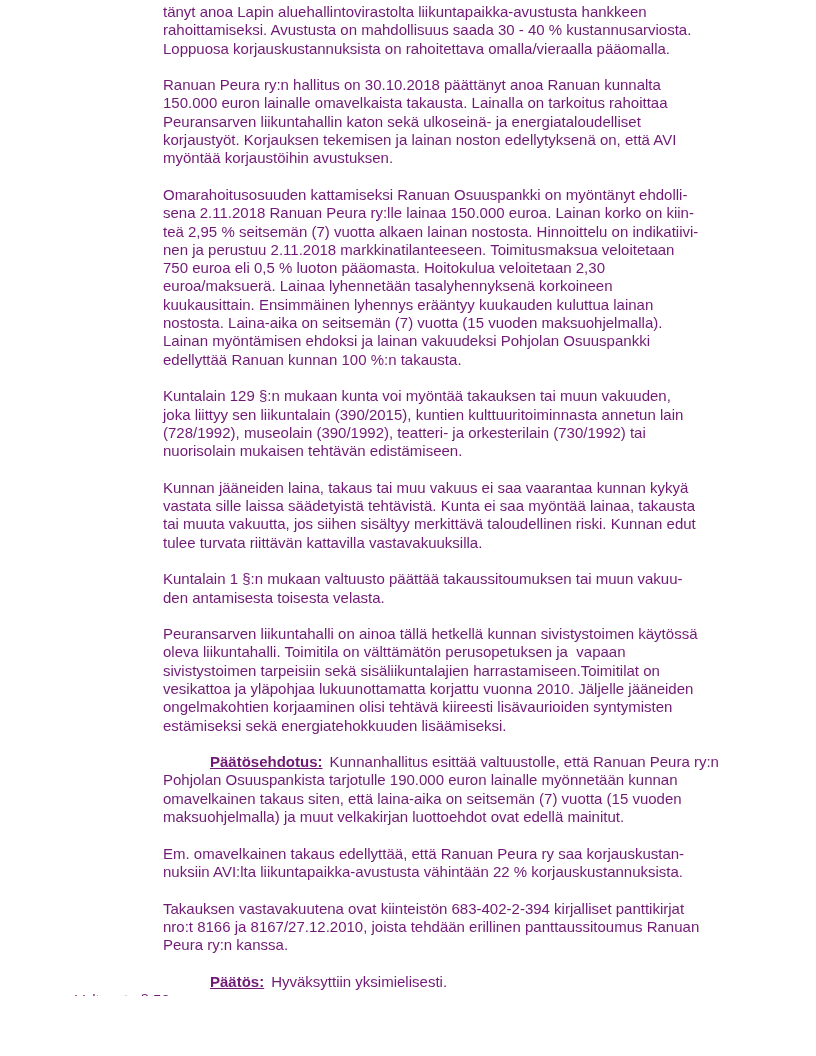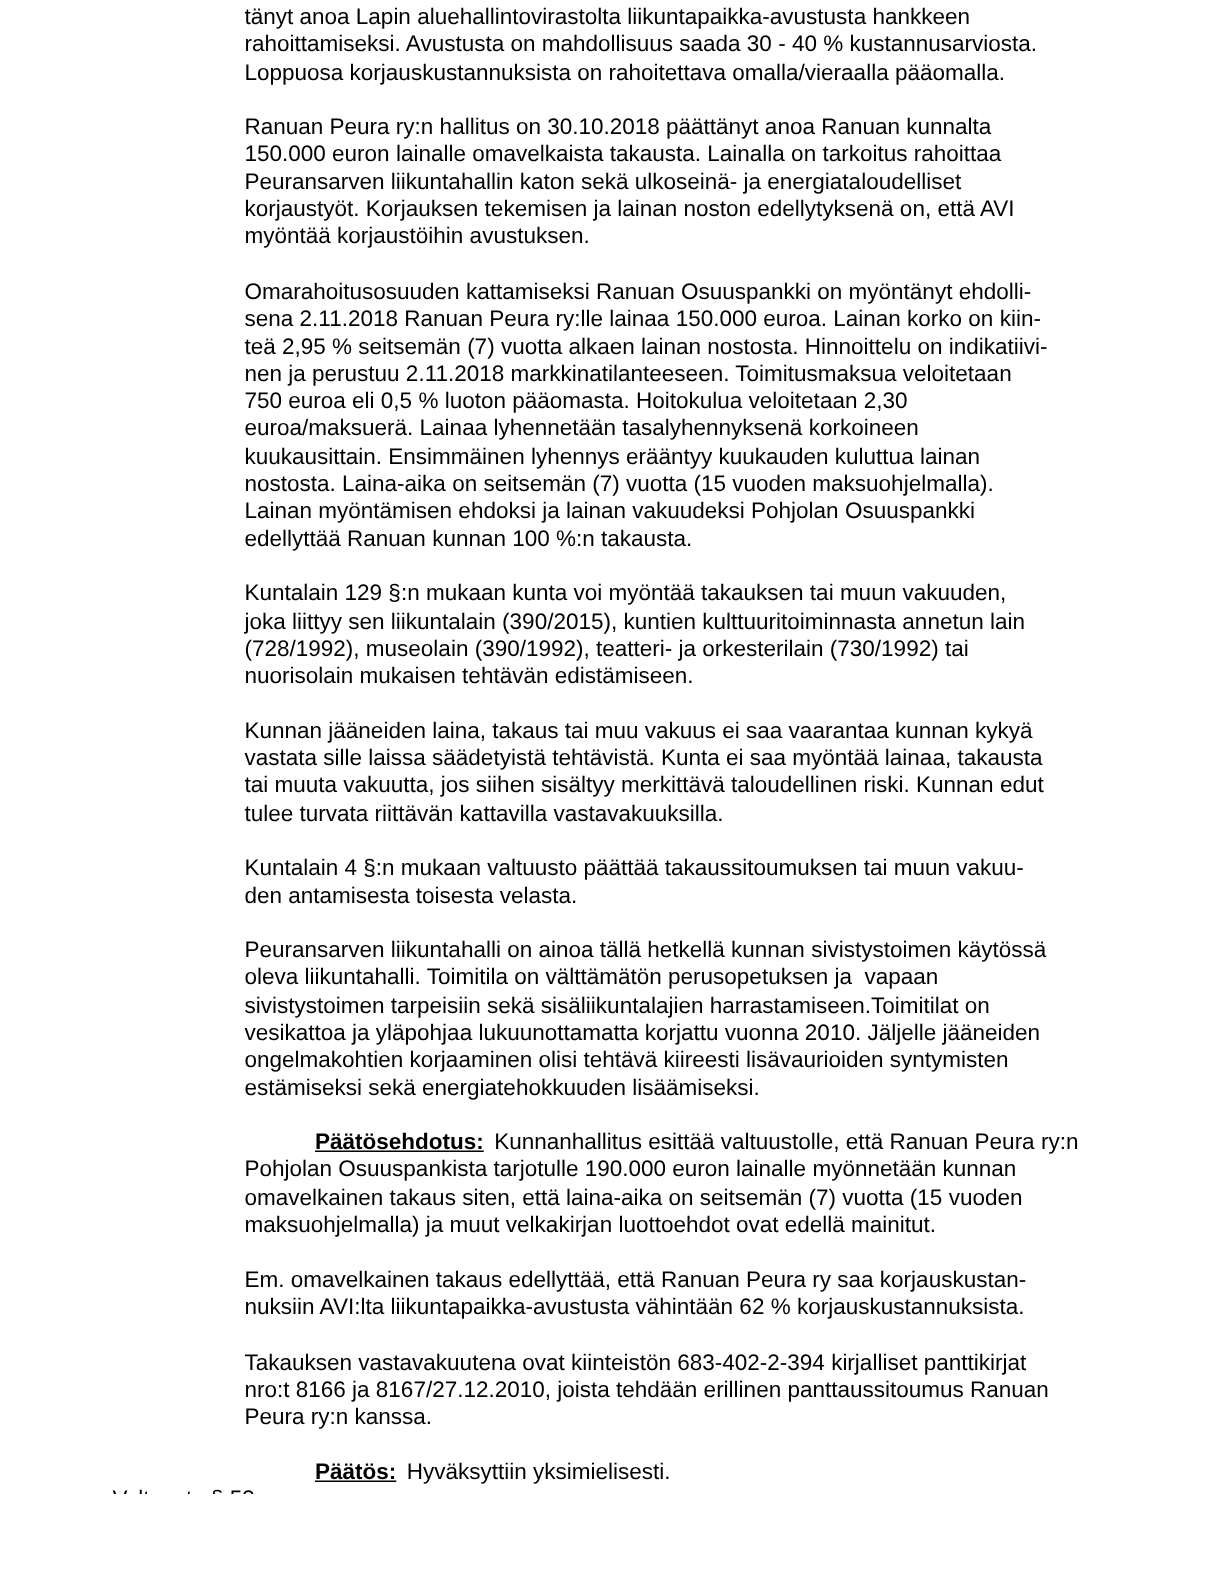--- a/index.html
+++ b/index.html
@@ -7,21 +7,21 @@
     position: relative;
     width: 816px;
     height: 996px;
     background: #ffffff;
     box-sizing: border-box;
     padding-top: 3px;
     overflow: hidden;
     font-family: "Liberation Sans", sans-serif;
     font-size: 15px;
     line-height: 18.3px;
-    color: #000000;
+    color: #701a75;
   }
   .para {
     margin: 0 0 18.3px 163px;
     width: 620px;
     white-space: pre-wrap;
   }
   .para.no-gap { margin-bottom: 0; }
   .label {
     font-weight: bold;
     text-decoration: underline;
@@ -63,37 +63,37 @@
   <p class="para">Kuntalain 129 §:n mukaan kunta voi myöntää takauksen tai muun vakuuden,
 joka liittyy sen liikuntalain (390/2015), kuntien kulttuuritoiminnasta annetun lain
 (728/1992), museolain (390/1992), teatteri- ja orkesterilain (730/1992) tai
 nuorisolain mukaisen tehtävän edistämiseen.</p>
 
   <p class="para">Kunnan jääneiden laina, takaus tai muu vakuus ei saa vaarantaa kunnan kykyä
 vastata sille laissa säädetyistä tehtävistä. Kunta ei saa myöntää lainaa, takausta
 tai muuta vakuutta, jos siihen sisältyy merkittävä taloudellinen riski. Kunnan edut
 tulee turvata riittävän kattavilla vastavakuuksilla.</p>
 
-  <p class="para">Kuntalain 4 §:n mukaan valtuusto päättää takaussitoumuksen tai muun vakuu-
+  <p class="para">Kuntalain 1 §:n mukaan valtuusto päättää takaussitoumuksen tai muun vakuu-
 den antamisesta toisesta velasta.</p>
 
   <p class="para">Peuransarven liikuntahalli on ainoa tällä hetkellä kunnan sivistystoimen käytössä
 oleva liikuntahalli. Toimitila on välttämätön perusopetuksen ja  vapaan
 sivistystoimen tarpeisiin sekä sisäliikuntalajien harrastamiseen.Toimitilat on
 vesikattoa ja yläpohjaa lukuunottamatta korjattu vuonna 2010. Jäljelle jääneiden
 ongelmakohtien korjaaminen olisi tehtävä kiireesti lisävaurioiden syntymisten
 estämiseksi sekä energiatehokkuuden lisäämiseksi.</p>
 
   <p class="para"><span class="label">Päätösehdotus:</span><span>Kunnanhallitus esittää valtuustolle, että Ranuan Peura ry:n
 Pohjolan Osuuspankista tarjotulle 190.000 euron lainalle myönnetään kunnan
 omavelkainen takaus siten, että laina-aika on seitsemän (7) vuotta (15 vuoden
 maksuohjelmalla) ja muut velkakirjan luottoehdot ovat edellä mainitut.</span></p>
 
   <p class="para">Em. omavelkainen takaus edellyttää, että Ranuan Peura ry saa korjauskustan-
-nuksiin AVI:lta liikuntapaikka-avustusta vähintään 62 % korjauskustannuksista.</p>
+nuksiin AVI:lta liikuntapaikka-avustusta vähintään 22 % korjauskustannuksista.</p>
 
   <p class="para">Takauksen vastavakuutena ovat kiinteistön 683-402-2-394 kirjalliset panttikirjat
 nro:t 8166 ja 8167/27.12.2010, joista tehdään erillinen panttaussitoumus Ranuan
 Peura ry:n kanssa.</p>
 
   <p class="para no-gap"><span class="label">Päätös:</span><span>Hyväksyttiin yksimielisesti.</span></p>
 
   <div class="margin-note">Valtuusto § 53</div>
 
   <p class="para no-gap"><span class="label">Päätös:</span><span>Hyväksyttiin yksimielisesti.</span></p>

